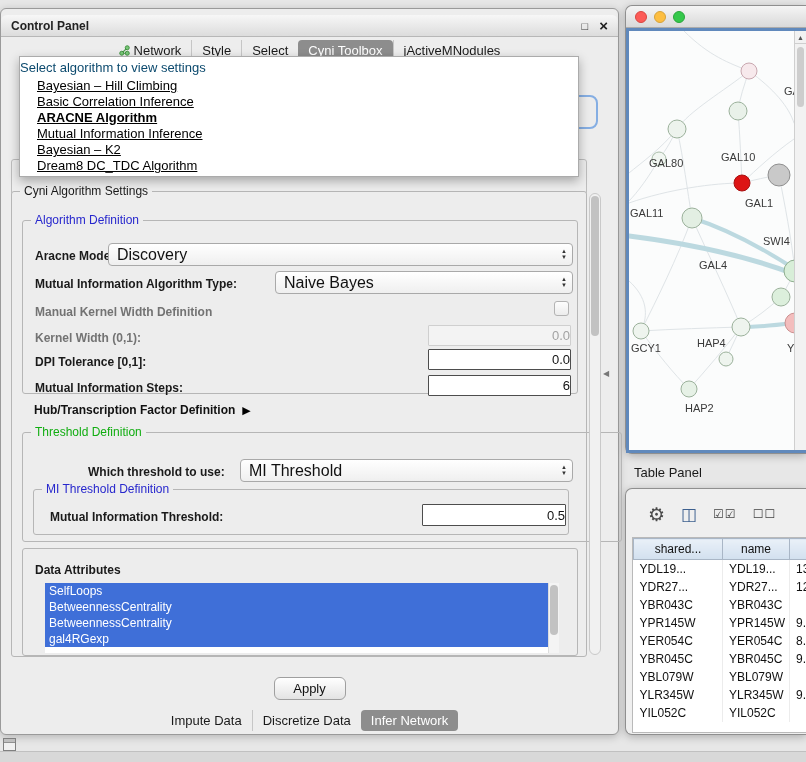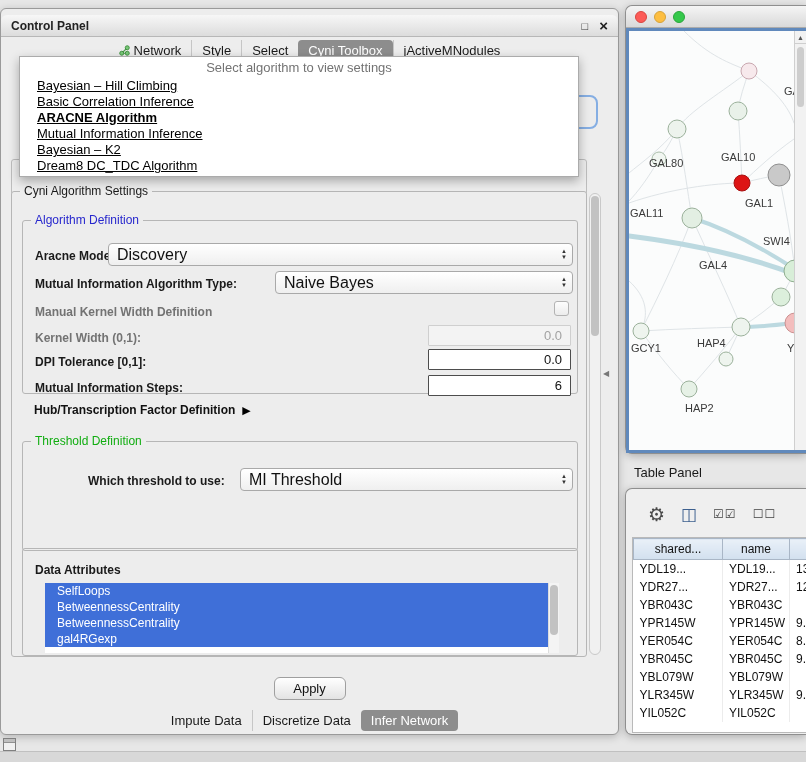--- a/index.html
+++ b/index.html
@@ -52,37 +52,37 @@
     border: 2px solid #85aee3; border-radius: 8px; background: #ececec; z-index: 2;
   }
 
   
   .dropdown {
     position: absolute; left: 18px; top: 47px; width: 560px;
     background: #fff; border: 1px solid #ababab;
     box-shadow: 0 4px 10px rgba(0,0,0,.3); z-index: 30; padding-bottom: 2px;
   }
   .dd-placeholder {
-    height: 21px; line-height: 21px; text-align: center; color: #737373; font-size: 13px;
+    height: 21px; line-height: 21px; color: #0c4a6e; font-size: 13px;
   }
   .dd-item { height: 16px; line-height: 16px; padding-left: 17px; font-size: 13px; color: #000; text-decoration: underline; }
   .dd-item.sel { font-weight: bold; }
 
   
   .group { position: absolute; border: 1px solid #b6b6b6; border-radius: 3px; }
   .gtitle {
     position: absolute; top: -8px; left: 8px; background: #ededed;
     padding: 0 4px; font-size: 12px; color: #1a1a1a; white-space: nowrap;
   }
   .gtitle.blue { color: #2727cd; }
   .gtitle.green { color: #11ad11; }
 
   #settings-group { left: 10px; top: 182px; width: 576px; height: 466px; background: #ededed; z-index: 3; }
   #alg-group { left: 10px; top: 28px; width: 556px; height: 174px; }
-  #thr-group { left: 10px; top: 249px; width: 556px; height: 110px; }
+  #thr-group { left: 10px; top: 240px; width: 600px; height: 110px; }
   #mi-thr-group { left: 10px; top: 56px; width: 536px; height: 46px; }
   #src-group { left: 10px; top: 356px; width: 556px; height: 108px; }
 
   .lbl { position: absolute; font-size: 12px; font-weight: bold; color: #1a1a1a; white-space: nowrap; }
   .lbl.dim { color: #737373; }
 
   .combo {
     position: absolute; height: 23px;
     background: linear-gradient(#ffffff, #efefef);
     border: 1px solid #a9a9a9; border-radius: 4px;
@@ -90,21 +90,21 @@
   }
   .cv { font-size: 16px; color: #111; }
   .ca {
     position: absolute; right: 5px; top: 4px; display: flex; flex-direction: column;
     align-items: center;
   }
   .ca i { font-style: normal; font-size: 6px; line-height: 6px; color: #333; }
 
   .field {
     position: absolute; height: 21px; font-size: 13px; text-align: right;
-    padding: 0 8px; border: 1px solid #4d4d4d; background: #fff; border-radius: 1px;
+    padding: 0 0; border: 1px solid #4d4d4d; background: #fff; border-radius: 1px;
     font-family: "Liberation Sans", sans-serif; color: #111;
   }
   .field.dis { border: 1px solid #cfcfcf; background: #f3f3f3; color: #a2a2a2; }
 
   .checkbox {
     position: absolute; width: 15px; height: 15px;
     border: 1px solid #b3b3b3; border-radius: 3px;
     background: linear-gradient(#fdfdfd, #ececec);
   }
 
@@ -112,21 +112,21 @@
   .hub-row .t { font-size: 12px; font-weight: bold; text-align: center; }
   .tri { font-size: 11px; color: #000; }
   .src-title { font-weight: normal; display: flex; gap: 6px; align-items: center; }
   .src-title .tri { font-size: 10px; }
 
   .attr-list {
     position: absolute; left: 22px; top: 34px; width: 514px; height: 70px;
     background: #fff; overflow: hidden;
   }
   .attr-item {
-    height: 16px; line-height: 16px; padding-left: 12px;
+    height: 16px; line-height: 16px; padding-left: 4px;
     background: #3f6fd8; color: #fff; font-size: 12px; white-space: nowrap;
   }
   .attr-scroll { position: absolute; right: 0; top: 0; bottom: 0; width: 11px;
     background: #f4f4f4; border-left: 1px solid #ddd; }
   .attr-scroll .thumb { position: absolute; left: 1px; right: 1px; top: 2px; height: 50px;
     background: #c2c2c2; border-radius: 5px; }
 
   .vscroll { position: absolute; background: #f1f1f1; border: 1px solid #c9c9c9; border-radius: 7px; }
   .vscroll .thumb { position: absolute; left: 1px; right: 1px; background: #c2c2c2; border-radius: 6px; }
   #settings-scrollbar { left: 588px; top: 184px; width: 12px; height: 462px; z-index: 3; }
@@ -321,20 +321,25 @@
 
       <span class="lbl" style="left:65px; top:32px">Which threshold to use:</span>
       <div class="combo" style="left:217px; top:26px; width:333px">
         <span class="cv">MI Threshold</span>
         <span class="ca">
             <i>▲</i>
             <i>▼</i>
           </span>
       </div>
 
+      <div class="group" id="mi-thr-group">
+        <span class="gtitle blue">MI Threshold Definition</span>
+        <span class="lbl" style="left:16px; top:20px">Mutual Information Threshold:</span>
+        <input class="field" style="left: 388px; top: 14px; width: 144px; height: 22px;" value="0.5">
+      </div>
     </div>
 
     <div class="group" id="src-group">
       <span class="lbl" style="left:12px; top:14px">Data Attributes</span>
       <div class="attr-list">
           <div class="attr-item">SelfLoops</div>
           <div class="attr-item">BetweennessCentrality</div>
           <div class="attr-item">BetweennessCentrality</div>
           <div class="attr-item">gal4RGexp</div>
         </div>

